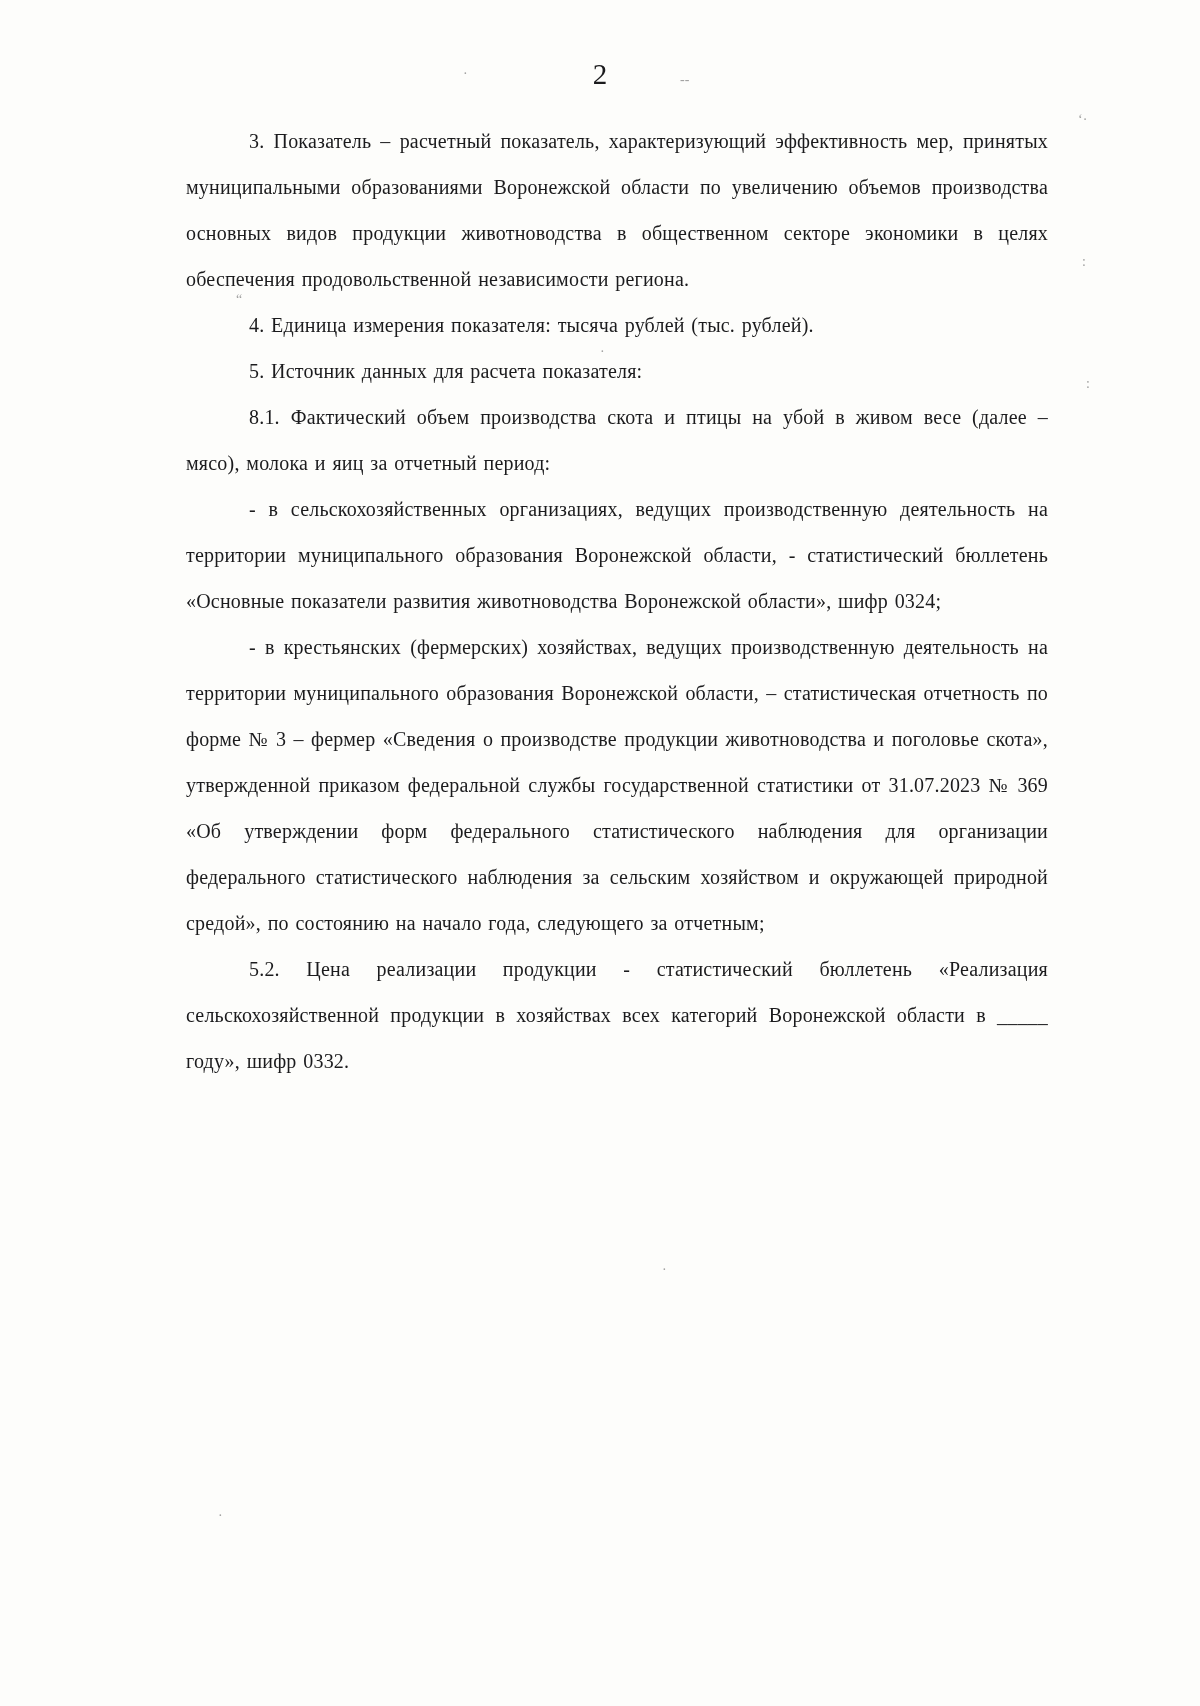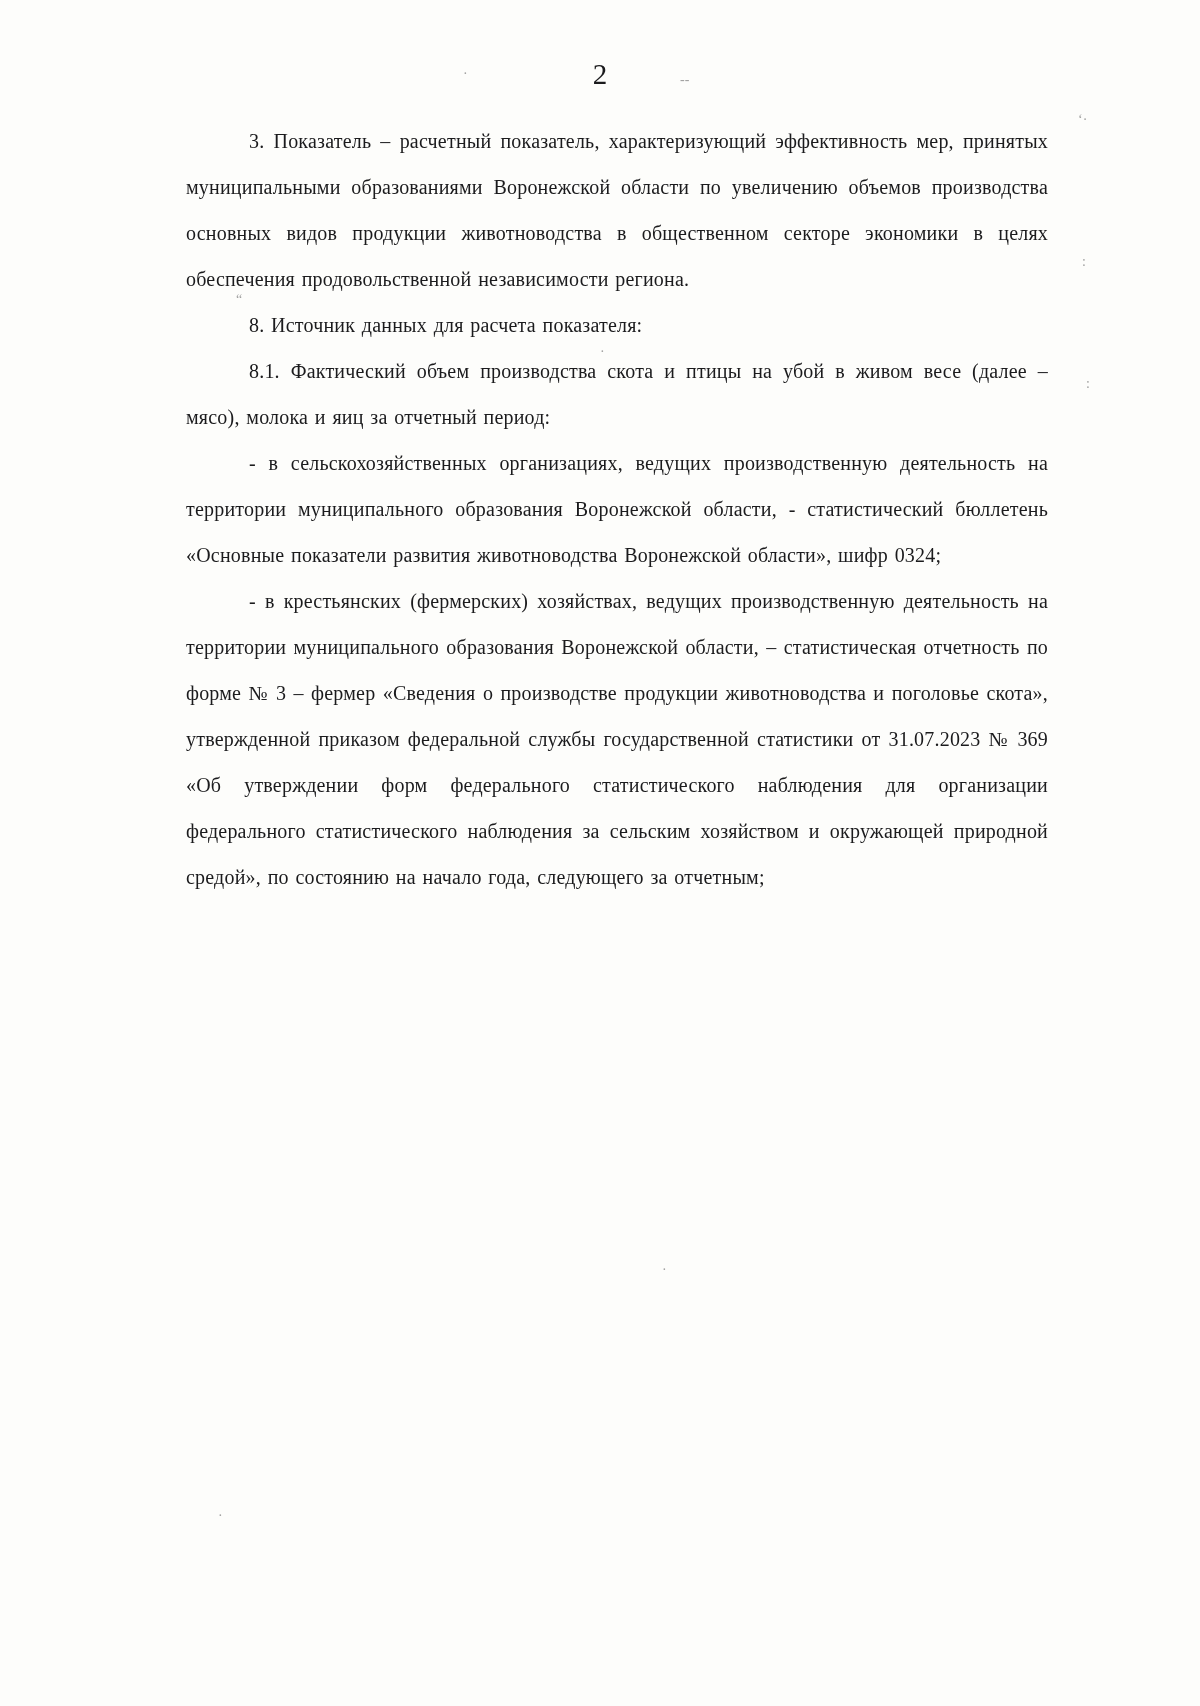--- a/index.html
+++ b/index.html
@@ -68,19 +68,21 @@
   <span class="artifact" style="top:112px; left:1078px;">‘·</span>
   <span class="artifact" style="top:254px; left:1082px;">:</span>
   <span class="artifact" style="top:292px; left:236px;">“</span>
   <span class="artifact" style="top:344px; left:600px;">·</span>
   <span class="artifact" style="top:376px; left:1086px;">:</span>
   <span class="artifact" style="top:1262px; left:662px;">·</span>
   <span class="artifact" style="top:1508px; left:218px;">·</span>
 
   <div class="content">
     <p class="doc">3. Показатель – расчетный показатель, характеризующий эффективность мер, принятых муниципальными образованиями Воронежской области по увеличению объемов производства основных видов продукции животноводства в общественном секторе экономики в целях обеспечения продовольственной независимости региона.</p>
-    <p class="doc">8. Источник данных для расчета показателя:</p>
+    <p class="doc">4. Единица измерения показателя: тысяча рублей (тыс. рублей).</p>
+    <p class="doc">5. Источник данных для расчета показателя:</p>
     <p class="doc">8.1. Фактический объем производства скота и птицы на убой в живом весе (далее – мясо), молока и яиц за отчетный период:</p>
     <p class="doc">- в сельскохозяйственных организациях, ведущих производственную деятельность на территории муниципального образования Воронежской области, - статистический бюллетень «Основные показатели развития животноводства Воронежской области», шифр 0324;</p>
     <p class="doc">- в крестьянских (фермерских) хозяйствах, ведущих производственную деятельность на территории муниципального образования Воронежской области, – статистическая отчетность по форме № 3 – фермер «Сведения о производстве продукции животноводства и поголовье скота», утвержденной приказом федеральной службы государственной статистики от 31.07.2023 № 369 «Об утверждении форм федерального статистического наблюдения для организации федерального статистического наблюдения за сельским хозяйством и окружающей природной средой», по состоянию на начало года, следующего за отчетным;</p>
+    <p class="doc last">5.2. Цена реализации продукции - статистический бюллетень «Реализация сельскохозяйственной продукции в хозяйствах всех категорий Воронежской области в _____ году», шифр 0332.</p>
   </div>
 
 </div>
 
 </body></html>

